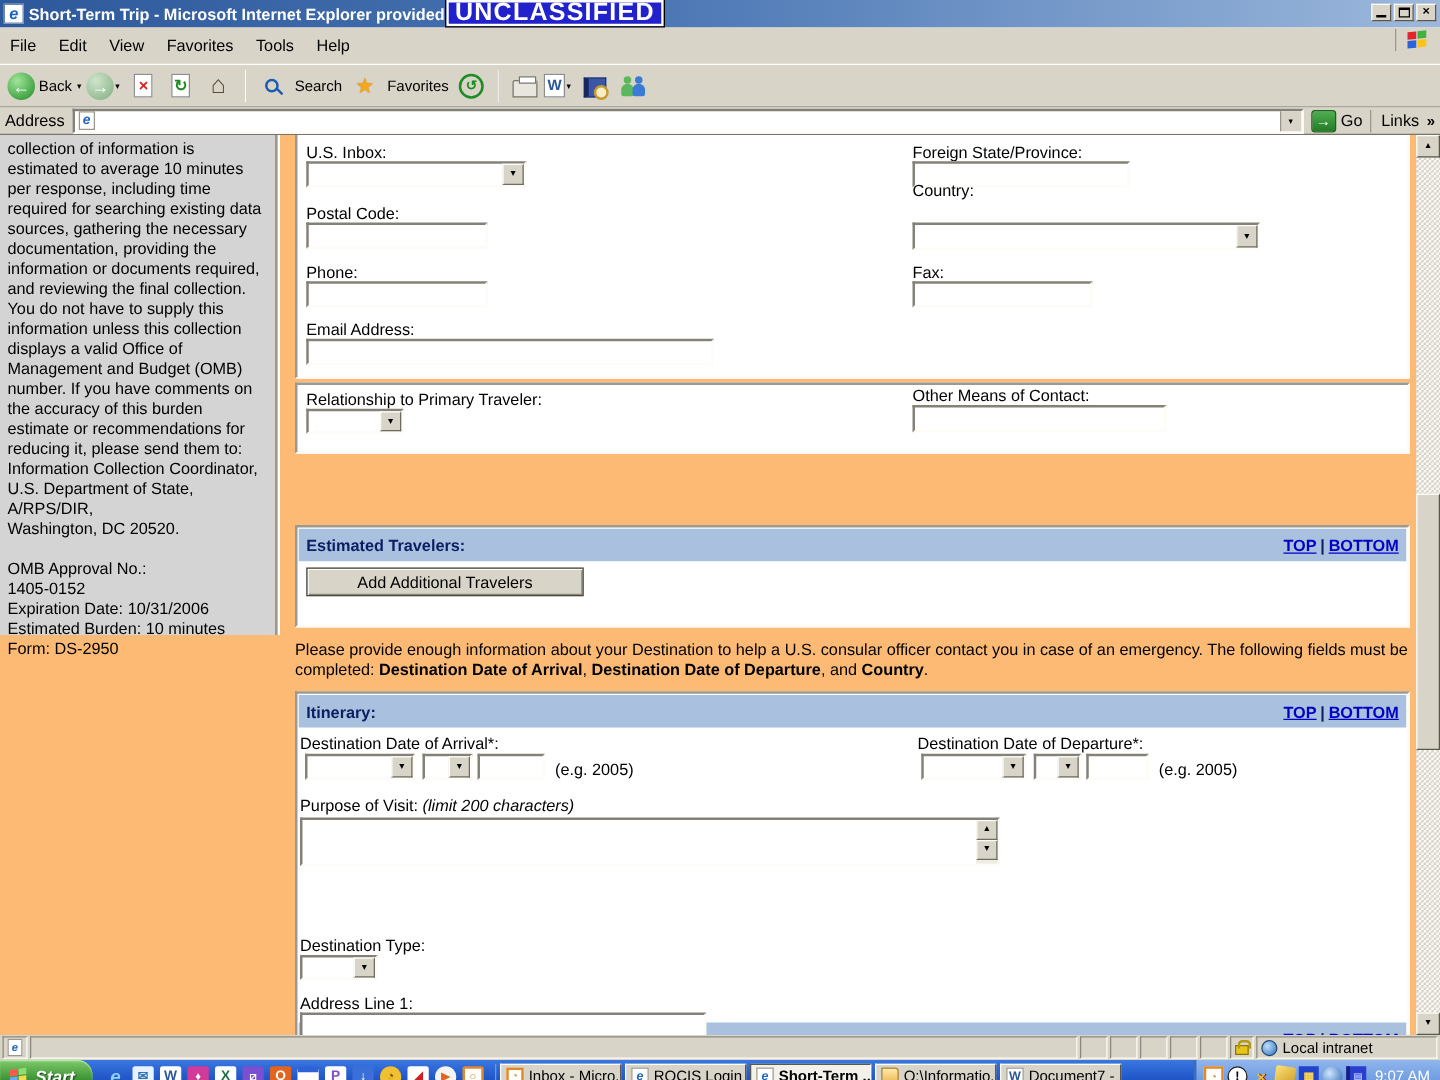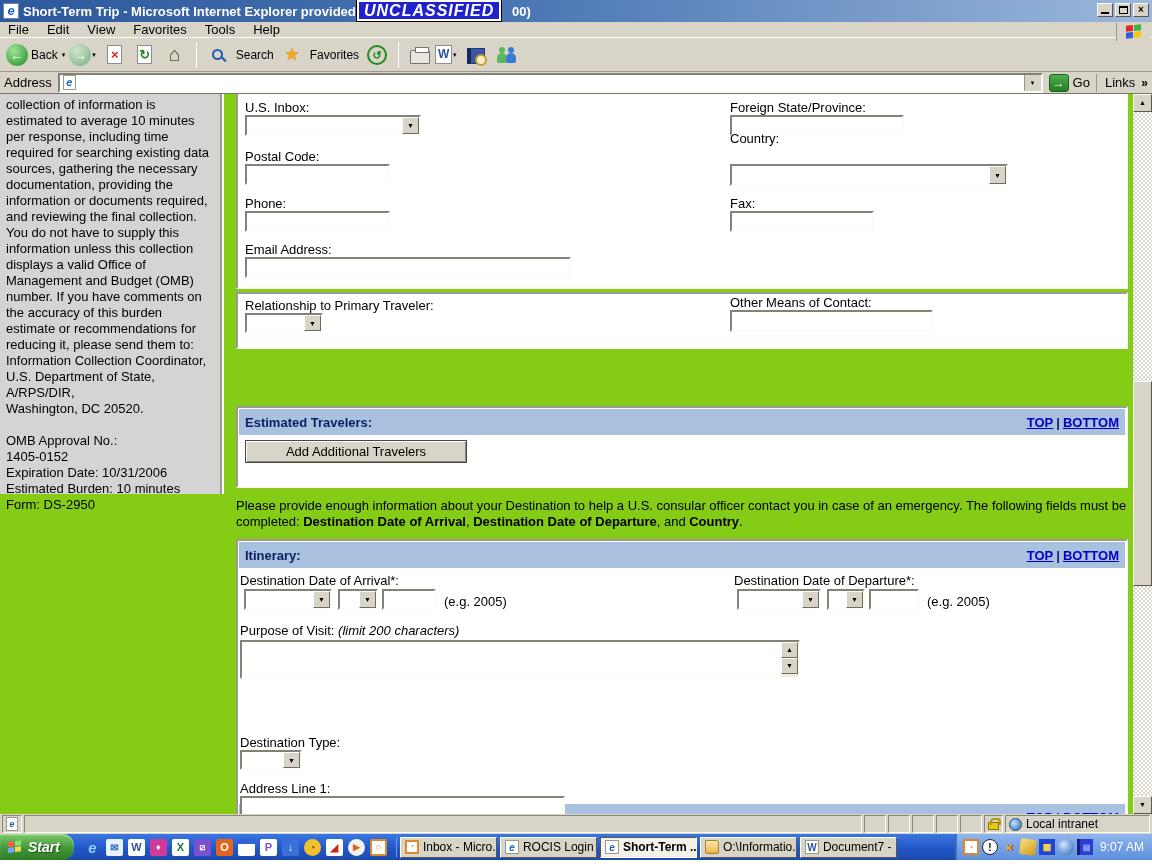--- a/index.html
+++ b/index.html
@@ -3,29 +3,29 @@
 <meta charset="utf-8">
 <style>
   * { margin:0; padding:0; box-sizing:border-box; }
   html,body { width:1152px; height:864px; overflow:hidden; font-family:"Liberation Sans",sans-serif; }
   .screen { position:relative; width:1152px; height:864px; background:#fff; overflow:hidden; }
 
   
   .titlebar { position:relative; height:22px; background:linear-gradient(90deg,#2d589b 0%,#4a76b4 45%,#9cb8dc 100%); display:flex; align-items:center; padding:0 3px; }
   .titlebar .app-icon { width:16px; height:16px; background:#fff; border:1px solid #6a86ad; color:#1c66c0; font-weight:bold; font-size:13px; line-height:14px; text-align:center; font-style:italic; margin-right:4px; }
   .title-text { color:#fff; font-weight:bold; font-size:13px; white-space:nowrap; }
-  .classified-badge { position:absolute; left:357px; top:0; height:21px; background:#2222cc; border:2px solid #fff; outline:1px solid #000; color:#fff; font-weight:bold; font-size:16px; line-height:17px; padding:0 5px; letter-spacing:1px; z-index:5;font-style:italic; }
+  .classified-badge { position:absolute; left:357px; top:0; height:21px; background:#2222cc; border:2px solid #fff; outline:1px solid #000; color:#fff; font-weight:bold; font-size:20px; line-height:17px; padding:0 5px; letter-spacing:1px; z-index:5; }
   .title-suffix { position:absolute; left:512px; color:#fff; font-weight:bold; font-size:13px; }
   .win-btns { position:absolute; right:3px; top:3px; display:flex; gap:2px; }
   .win-btn { width:16px; height:14px; background:#d8d4c8; border:1px solid; border-color:#fdfcf7 #5a584e #5a584e #fdfcf7; font-size:10px; line-height:11px; text-align:center; font-weight:bold; color:#000; }
   .glyph-min { display:inline-block; width:8px; height:2px; background:#000; margin-top:8px; }
   .glyph-max { display:inline-block; width:9px; height:8px; border:1px solid #000; border-top:2px solid #000; margin-top:2px; }
 
   
-  .menubar { height:16px; background:#d8d4c8; border-bottom:1px solid #fff; display:flex; align-items:flex-start; padding-left:8px; position:relative; }
+  .menubar { height:30px; background:#d8d4c8; border-bottom:1px solid #fff; display:flex; align-items:center; padding-left:8px; position:relative; }
   .menu-item { font-size:13px; color:#000; margin-right:18px; }
   .brand-pane { position:absolute; right:2px; top:1px; width:34px; height:18px; border-left:1px solid #9a988d; display:flex; align-items:center; justify-content:center; background:#d8d4c8; }
   .winflag { width:16px; height:14px; display:grid; grid-template-columns:7px 7px; grid-template-rows:6px 6px; gap:1px; transform:skewY(-6deg); }
   .winflag i:nth-child(1){background:#e3262c;} .winflag i:nth-child(2){background:#3db53d;}
   .winflag i:nth-child(3){background:#2e63d8;} .winflag i:nth-child(4){background:#ffc315;}
 
   
   .toolbar { height:34px; background:#d8d4c8; display:flex; align-items:center; padding-left:6px; border-bottom:1px solid #9a988d; }
   .tb-group { display:flex; align-items:center; }
   .tb-sep { width:1px; height:26px; background:#9a988d; border-right:1px solid #fff; margin:0 6px; }
@@ -62,21 +62,21 @@
   .addr-url { font-size:12.5px; color:#000; white-space:nowrap; overflow:hidden; }
   .addr-drop { position:absolute; right:0; top:0; bottom:0; width:17px; background:#d8d4c8; border-left:1px solid #9a988d; display:flex; align-items:center; justify-content:center; font-size:7px; }
   .go-wrap { display:flex; align-items:center; margin:0 6px; }
   .go-btn { width:20px; height:18px; border-radius:3px; background:linear-gradient(#4fae4f,#237c26); color:#fff; font-weight:bold; text-align:center; line-height:17px; font-size:12px; border:1px solid #1c611e; }
   .go-label { font-size:13px; margin-left:4px; }
   .links-wrap { display:flex; align-items:center; border-left:1px solid #9a988d; padding-left:8px; height:18px; }
   .links-label { font-size:13px; margin-right:6px; }
   .chevrons { font-size:12px; font-weight:bold; }
 
   
-  .content { position:relative; height:720px; background:#84cc16; overflow:hidden; }
+  .content { position:relative; height:720px; background:#fdba74; overflow:hidden; }
 
   .sidebar { position:absolute; left:0; top:0; width:222px; height:400px; background:#d4d4d4; border-right:2px solid #9a988d; box-shadow:2px 0 0 #fff; padding:3px 6px 0 6px; font-size:13px; line-height:16px; color:#000; }
   .sidebar p { margin:0; }
   .sidebar .gap { height:16px; }
 
   .main-box { position:absolute; left:236px; width:892px; background:#fff; border:2px solid; border-color:#9a9a93 #fbfaf6 #fbfaf6 #9a9a93; }
   .lbl { position:absolute; font-size:13px; color:#000; white-space:nowrap; }
   .txt { position:absolute; background:#fff; border:2px solid; border-color:#848278 #fdfcf7 #fdfcf7 #848278; }
   .sel { position:absolute; background:#fff; border:2px solid; border-color:#848278 #fdfcf7 #fdfcf7 #848278; }
   .sel .db { position:absolute; right:0; top:0; bottom:0; width:17px; background:#d8d4c8; border:1px solid; border-color:#fdfcf7 #6e6b60 #6e6b60 #fdfcf7; display:flex; align-items:center; justify-content:center; font-size:7px; color:#000; }

